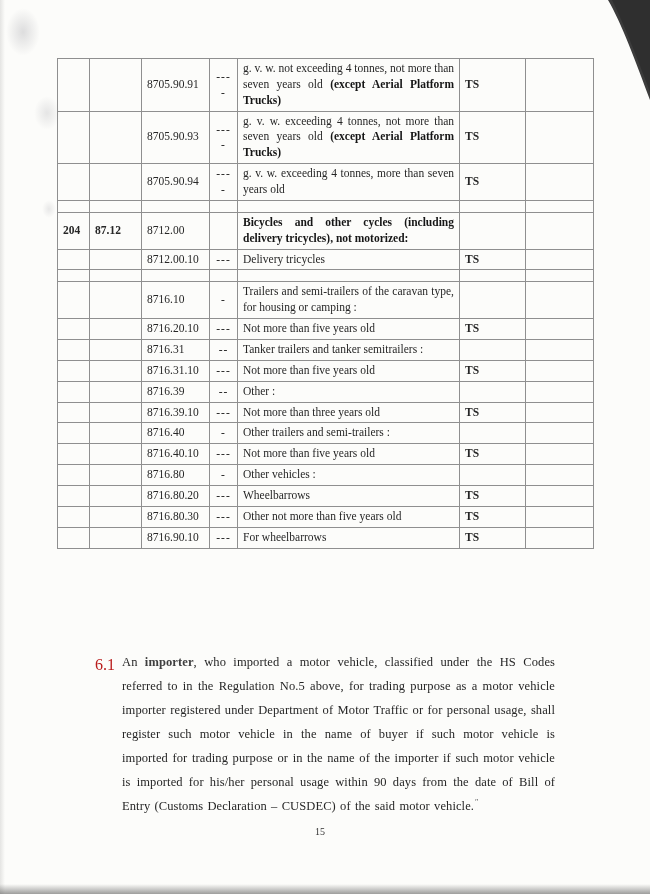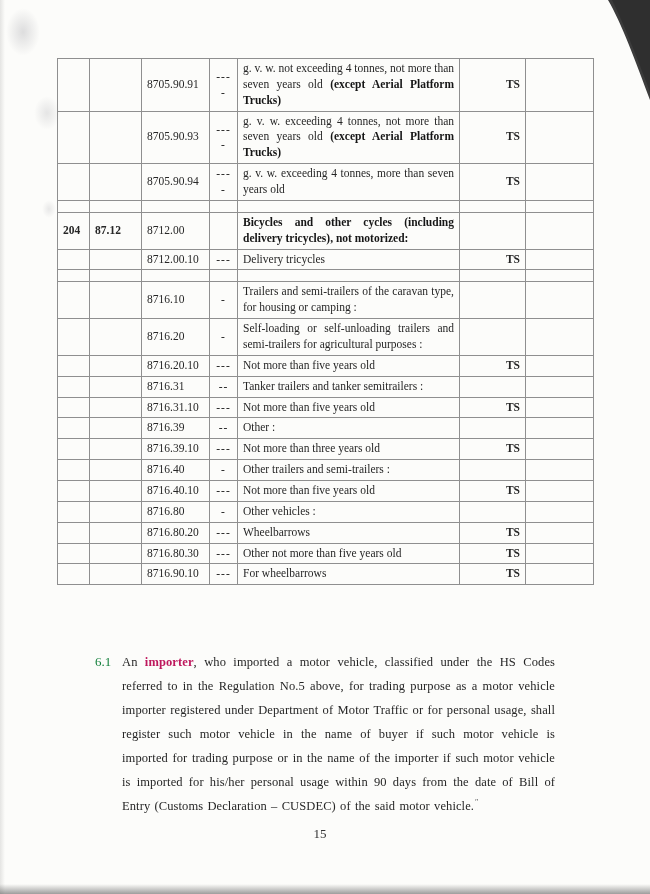--- a/index.html
+++ b/index.html
@@ -25,30 +25,30 @@
            border-collapse:collapse;table-layout:fixed;
            font-size:11.5px;line-height:1.38;color:#262626;}
   table.hs td{border:1px solid #8f8f8f;vertical-align:middle;
               padding:2px 5px;overflow:hidden;}
   tr.spacer td{height:11px;padding:0;}
   td.c-num,td.c-heading{text-align:left;font-weight:bold;}
   td.c-code{padding-left:7px;white-space:nowrap;}
   td.c-dash{text-align:center;letter-spacing:1px;}
   td.c-desc{text-align:justify;padding:2px 5px;}
   td.c-desc b{color:#161616;}
-  td.c-ts{text-align:right;font-weight:bold;}
+  td.c-ts{text-align:left;font-weight:bold;}
   
   .para{position:absolute;left:95px;top:650px;width:460px;display:flex;}
-  .para-num{width:27px;flex:0 0 27px;font-size:13px;line-height:1.9;color:#15803d;}
+  .para-num{width:27px;flex:0 0 27px;font-size:16px;line-height:1.9;color:#b91c1c;}
   .para-text{width:433px;font-size:12.5px;line-height:1.92;text-align:justify;
              color:#262626;letter-spacing:.1px;word-spacing:1px;}
-  .para-text b{color:#be185d;}
+  .para-text b{color:#404040;}
   .fn-mark{font-size:8px;vertical-align:super;color:#555;margin-left:1px;}
   .page-number{position:absolute;left:0;top:826px;width:640px;text-align:center;
-               font-size:13px;color:#333;}
+               font-size:10px;color:#333;}
 </style>
 </head>
 <body>
 
 <div class="page">
 
   <div class="left-edge"></div>
   <div class="smudge s1"></div>
   <div class="smudge s2"></div>
   <div class="smudge s3"></div>
@@ -132,29 +132,20 @@
           <td class="c-heading"></td>
           <td class="c-code">8716.10</td>
           <td class="c-dash">-</td>
           <td class="c-desc"><span>Trailers and semi-trailers of the caravan type, for housing or camping :</span></td>
           <td class="c-ts"></td>
           <td class="c-last"></td>
         </tr>
         <tr>
           <td class="c-num"></td>
           <td class="c-heading"></td>
-          <td class="c-code">8716.20</td>
-          <td class="c-dash">-</td>
-          <td class="c-desc"><span>Self-loading or self-unloading trailers and semi-trailers for agricultural purposes :</span></td>
-          <td class="c-ts"></td>
-          <td class="c-last"></td>
-        </tr>
-        <tr>
-          <td class="c-num"></td>
-          <td class="c-heading"></td>
           <td class="c-code">8716.20.10</td>
           <td class="c-dash">---</td>
           <td class="c-desc"><span>Not more than five years old</span></td>
           <td class="c-ts">TS</td>
           <td class="c-last"></td>
         </tr>
         <tr>
           <td class="c-num"></td>
           <td class="c-heading"></td>
           <td class="c-code">8716.31</td>

